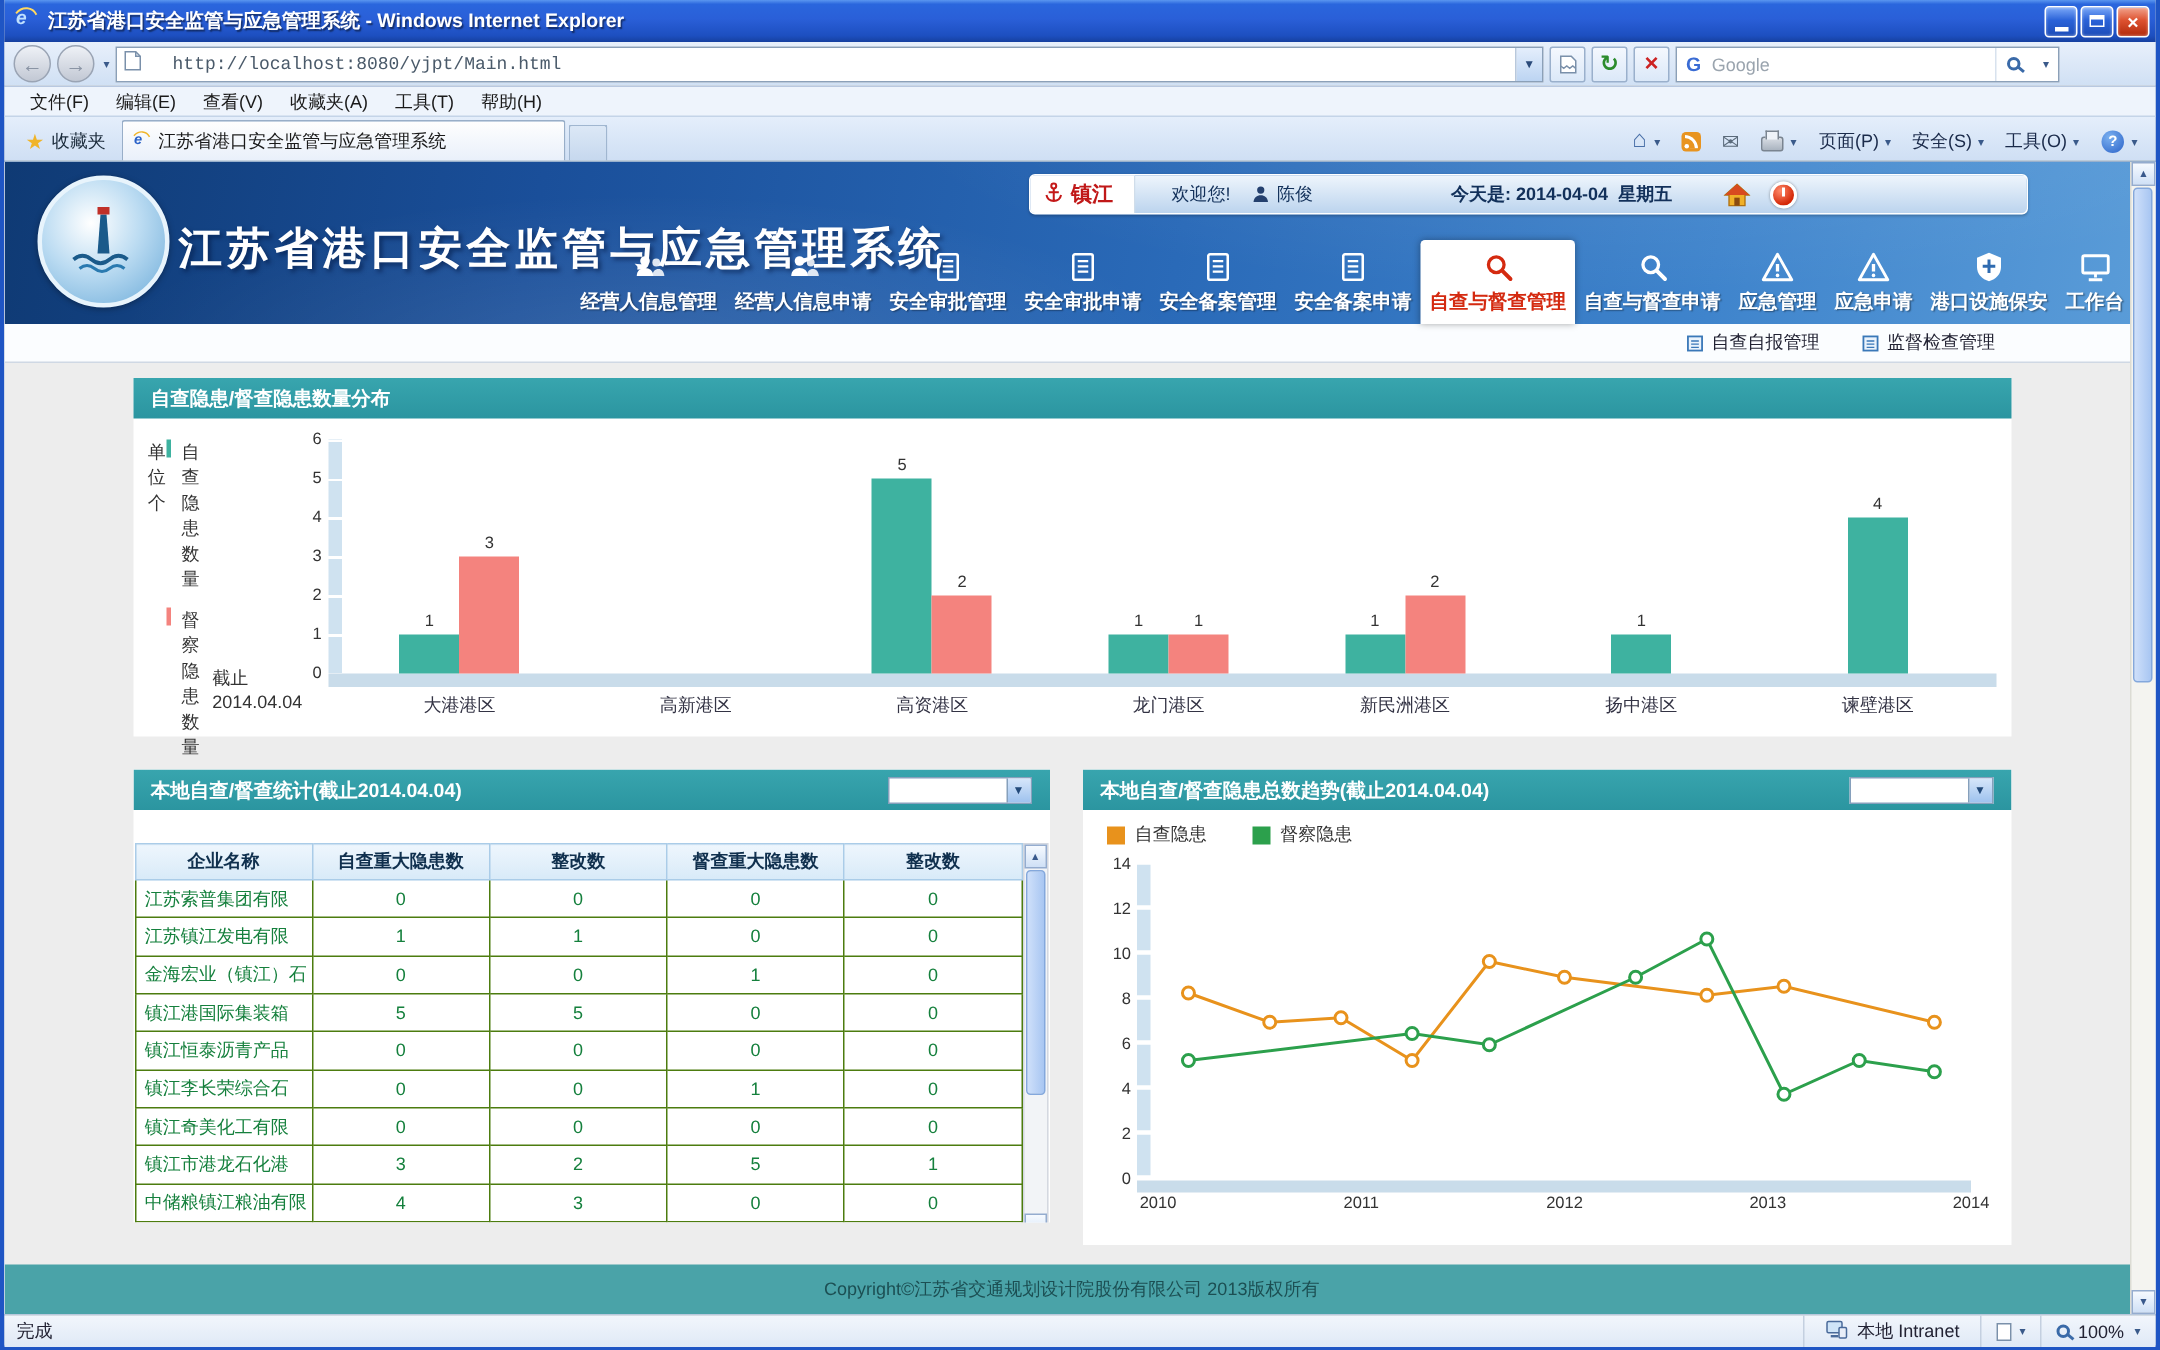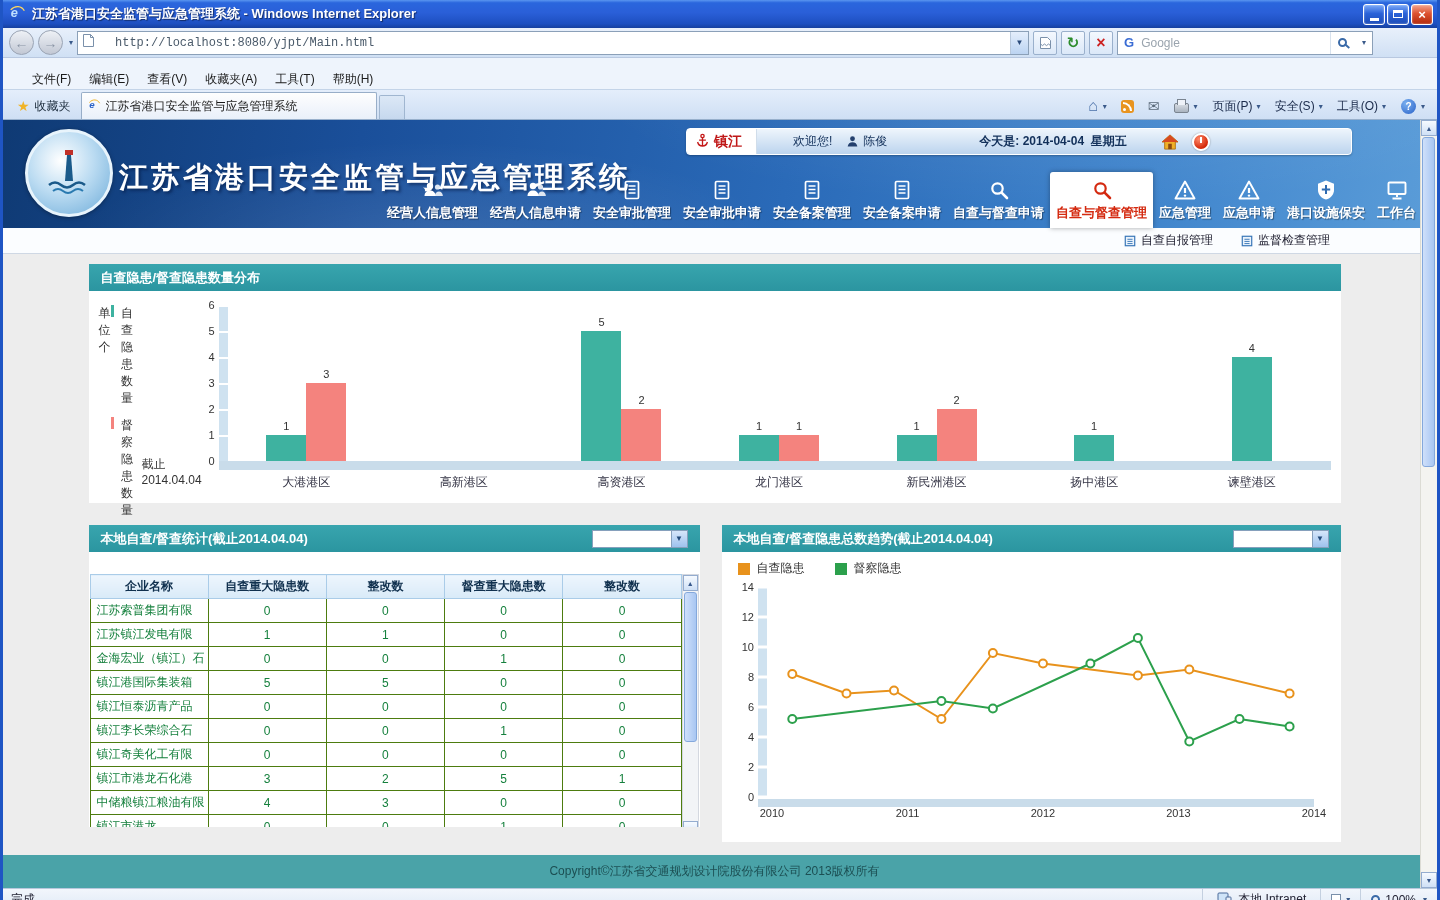--- a/index.html
+++ b/index.html
@@ -24,21 +24,21 @@
   .refresh-glyph{color:#2c8c2c;font-size:15px;font-weight:bold;line-height:1}
   .stop-glyph{color:#cc2222;font-size:16px;font-weight:bold;line-height:1}
   .search-box{width:256px;height:24px;background:#fff;border:1px solid #8ba0b8;display:flex;align-items:center;padding-left:6px}
   .g-logo{font-weight:bold;font-size:13px;color:#3a6cd4}
   .search-text{color:#9aa4ae;font-size:12px;margin-left:7px;flex:1}
   .mag{width:9px;height:9px;border:2px solid #3a6aa8;border-radius:50%;position:relative;display:inline-block}
   .mag::after{content:'';position:absolute;width:6px;height:2px;background:#3a6aa8;right:-5px;bottom:-2px;transform:rotate(40deg)}
   .search-btn{width:24px;height:100%;display:grid;place-items:center;border-left:1px solid #d8e2ee}
   .search-drop{width:16px;text-align:center}
   
-  .menubar{height:32px;background:#eef4fc;border-bottom:1px solid #c4d4e8;display:flex;align-items:flex-end;padding-left:20px}
+  .menubar{height:20px;background:#eef4fc;border-bottom:1px solid #c4d4e8;display:flex;align-items:flex-start;padding-left:8px}
   .menu-item{padding:0 9px;font-size:12px;color:#1a1a1a;height:20px;line-height:20px;cursor:default}
   
   .favbar{height:30px;background:linear-gradient(180deg,#e4eefb,#cfdff4);display:flex;align-items:flex-end;padding:2px 6px 0 4px;border-bottom:1px solid #98b0cc}
   .fav-btn{display:flex;align-items:center;gap:5px;font-size:12px;color:#1a2a3a;padding:0 10px;height:26px}
   .star{color:#f0b428;font-size:14px;line-height:1}
   .tab{width:296px;height:27px;background:linear-gradient(180deg,#fefefe,#e9f0fa);border:1px solid #98aec8;border-bottom:none;border-radius:2px 2px 0 0;display:flex;align-items:center;gap:5px;padding:0 6px;font-size:12px;color:#1a1a1a}
   .tab-title{white-space:nowrap;overflow:hidden}
   .tab-stub{width:26px;height:24px;background:linear-gradient(180deg,#dce8f6,#c6d8ee);border:1px solid #a0b6d0;border-bottom:none;margin-left:2px;border-radius:2px 2px 0 0}
   .fav-right{margin-left:auto;display:flex;align-items:center;gap:2px;height:26px}
   .fav-ibtn{display:flex;align-items:center;padding:0 6px;height:24px;font-size:12px;color:#1a2a4a;gap:3px;cursor:pointer}
@@ -54,21 +54,21 @@
   
   .browser-body{position:relative;height:768px;background:#fff;overflow:hidden}
   .page{position:absolute;left:0;top:0;width:1423px;height:768px;overflow:hidden;background:#ededed}
   
   .pg-header{height:108px;background:linear-gradient(100deg,#0f3a74 0%,#1a4f9a 25%,#2a6ab8 55%,#3f84cc 80%,#5a9cd8 100%);position:relative}
   .pg-header::before{content:'';position:absolute;inset:0;background:radial-gradient(ellipse 600px 180px at 30% 120%,rgba(255,255,255,.12),transparent 60%),radial-gradient(ellipse 800px 200px at 75% -30%,rgba(255,255,255,.10),transparent 60%)}
   .logo{position:absolute;left:22px;top:9px;width:88px;height:88px;border-radius:50%;background:radial-gradient(circle at 40% 35%,#ffffff,#bcdcf2 45%,#6aaad8);border:3px solid #e8f4fc;display:grid;place-items:center;box-shadow:0 1px 4px rgba(0,0,0,.35);z-index:2}
   .pg-title{position:absolute;left:116px;top:38px;font-size:29px;font-weight:bold;color:#fff;letter-spacing:3px;text-shadow:2px 2px 3px rgba(0,20,60,.55);white-space:nowrap;z-index:1}
   .welcome-strip{position:absolute;top:8px;right:74px;width:666px;height:27px;background:linear-gradient(180deg,#eef5fc,#bcd4ee);border:1px solid #fff;border-radius:4px;display:flex;align-items:center;font-size:12px;color:#12305a;box-shadow:0 1px 2px rgba(0,0,0,.25);z-index:3}
   .city-badge{height:25px;background:#fff;border-radius:3px 0 0 3px;display:flex;align-items:center;gap:4px;padding:0 14px 0 8px;font-size:14px;font-weight:bold;color:#c01818;border-right:1px solid #d0ddea}
-  .wm{margin-left:36px}
+  .wm{margin-left:24px}
   .user-ico{margin-left:14px;display:inline-flex}
   .uname{margin-left:4px}
   .dt{margin-left:92px;font-weight:bold;white-space:nowrap}
   .home-mini{margin-left:34px;display:inline-flex;cursor:pointer}
   .power{width:18px;height:18px;border-radius:50%;background:radial-gradient(circle at 35% 30%,#ff8a6a,#d42808 70%);border:2px solid #fff;box-shadow:0 0 2px rgba(0,0,0,.4);position:relative;margin-left:13px;cursor:pointer}
   .power::after{content:'';position:absolute;left:6px;top:2px;width:2px;height:6px;background:#fff}
   .strip-sp{width:92px}
   .main-nav{position:absolute;right:4px;bottom:0;display:flex;align-items:flex-end;z-index:4}
   .nav-item{display:flex;flex-direction:column;align-items:center;gap:3px;color:#fff;font-size:13px;font-weight:bold;padding:7px 6px 6px;cursor:pointer;text-shadow:1px 1px 1px rgba(0,0,0,.4)}
   .nav-item .nav-ico{height:22px;display:flex;align-items:flex-end}
@@ -339,37 +339,37 @@
             </div>
             <div class="nav-item">
               <span class="nav-ico">
                 <svg viewBox="0 0 22 22" width="22" height="22">
                   <rect x="4.5" y="2.5" width="13" height="17" rx="1.2" fill="none" stroke="currentColor" stroke-width="1.7"></rect>
                   <path d="M7.5 7h7M7.5 10.5h7M7.5 14h7" stroke="currentColor" stroke-width="1.5"></path>
                 </svg>
               </span>
               <span class="nav-label">安全备案申请</span>
             </div>
-            <div class="nav-item">
+            <div class="nav-item active">
               <span class="nav-ico">
                 <svg viewBox="0 0 22 22" width="22" height="22">
                   <circle cx="9.5" cy="9.5" r="5.2" fill="none" stroke="currentColor" stroke-width="2.2"></circle>
                   <path d="M13.6 13.6 L19 19" stroke="currentColor" stroke-width="2.6" stroke-linecap="round"></path>
                 </svg>
               </span>
-              <span class="nav-label">自查与督查申请</span>
-            </div>
-            <div class="nav-item active">
+              <span class="nav-label">自查与督查管理</span>
+            </div>
+            <div class="nav-item">
               <span class="nav-ico">
                 <svg viewBox="0 0 22 22" width="22" height="22">
                   <circle cx="9.5" cy="9.5" r="5.2" fill="none" stroke="currentColor" stroke-width="2.2"></circle>
                   <path d="M13.6 13.6 L19 19" stroke="currentColor" stroke-width="2.6" stroke-linecap="round"></path>
                 </svg>
               </span>
-              <span class="nav-label">自查与督查管理</span>
+              <span class="nav-label">自查与督查申请</span>
             </div>
             <div class="nav-item">
               <span class="nav-ico">
                 <svg viewBox="0 0 22 22" width="22" height="22">
                   <path d="M11 2.5 L20.5 19.5 H1.5 Z" fill="none" stroke="currentColor" stroke-width="1.9" stroke-linejoin="round"></path>
                   <path d="M11 9v5" stroke="currentColor" stroke-width="2.2"></path>
                   <circle cx="11" cy="16.6" r="1.2" fill="currentColor"></circle>
                 </svg>
               </span>
               <span class="nav-label">应急管理</span>
@@ -599,27 +599,20 @@
                       <td>3</td>
                       <td>2</td>
                       <td>5</td>
                       <td>1</td>
                     </tr>
                     <tr>
                       <td class="cname">中储粮镇江粮油有限</td>
                       <td>4</td>
                       <td>3</td>
                       <td>0</td>
-                      <td>0</td>
-                    </tr>
-                    <tr>
-                      <td class="cname">镇江市港龙</td>
-                      <td>0</td>
-                      <td>0</td>
-                      <td>1</td>
                       <td>0</td>
                     </tr>
                   </tbody>
               </table>
               <div class="tscroll">
                 <div class="vs-btn">▲</div>
                 <div class="vs-thumb t"></div>
                 <div class="vs-btn b">▼</div>
               </div>
             </div>

